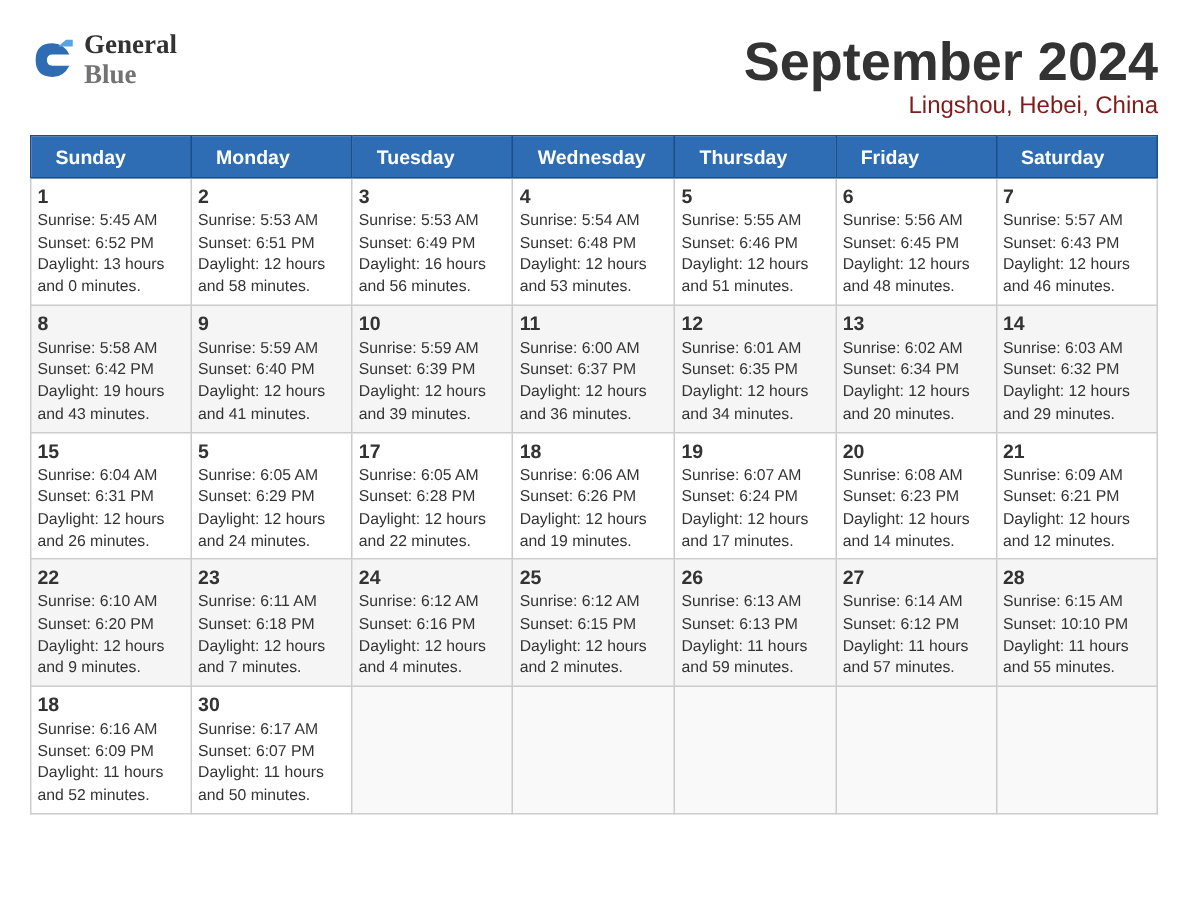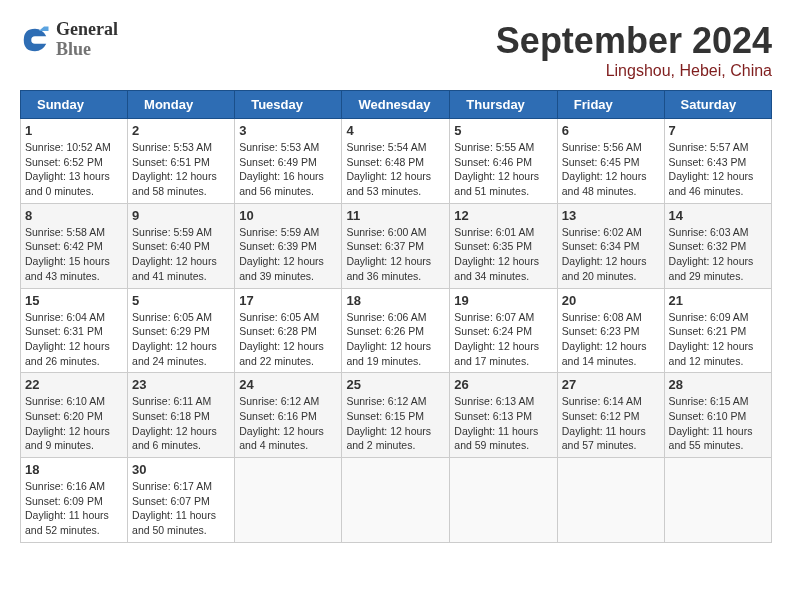--- a/index.html
+++ b/index.html
@@ -114,21 +114,21 @@
         <th>Thursday</th>
         <th>Friday</th>
         <th>Saturday</th>
       </tr>
   </thead>
   <tbody id="calendar-body">
   <tr>
         <td>
         <span class="day-number">1</span>
         <div class="day-info">
-          <span>Sunrise: 10:52 AM</span><br>
+          <span>Sunrise: 5:45 AM</span><br>
           <span>Sunset: 6:52 PM</span><br>
           <span>Daylight: 13 hours and 0 minutes.</span>
         </div>
       </td>
         <td>
         <span class="day-number">2</span>
         <div class="day-info">
           <span>Sunrise: 5:53 AM</span><br>
           <span>Sunset: 6:51 PM</span><br>
           <span>Daylight: 12 hours and 58 minutes.</span>
@@ -174,21 +174,21 @@
           <span>Daylight: 12 hours and 46 minutes.</span>
         </div>
       </td>
       </tr>
       <tr>
         <td>
         <span class="day-number">8</span>
         <div class="day-info">
           <span>Sunrise: 5:58 AM</span><br>
           <span>Sunset: 6:42 PM</span><br>
-          <span>Daylight: 15 hours and 43 minutes.</span>
+          <span>Daylight: 19 hours and 43 minutes.</span>
         </div>
       </td>
         <td>
         <span class="day-number">9</span>
         <div class="day-info">
           <span>Sunrise: 5:59 AM</span><br>
           <span>Sunset: 6:40 PM</span><br>
           <span>Daylight: 12 hours and 41 minutes.</span>
         </div>
       </td>
@@ -298,21 +298,21 @@
           <span>Sunrise: 6:10 AM</span><br>
           <span>Sunset: 6:20 PM</span><br>
           <span>Daylight: 12 hours and 9 minutes.</span>
         </div>
       </td>
         <td>
         <span class="day-number">23</span>
         <div class="day-info">
           <span>Sunrise: 6:11 AM</span><br>
           <span>Sunset: 6:18 PM</span><br>
-          <span>Daylight: 12 hours and 6 minutes.</span>
+          <span>Daylight: 12 hours and 7 minutes.</span>
         </div>
       </td>
         <td>
         <span class="day-number">24</span>
         <div class="day-info">
           <span>Sunrise: 6:12 AM</span><br>
           <span>Sunset: 6:16 PM</span><br>
           <span>Daylight: 12 hours and 4 minutes.</span>
         </div>
       </td>
@@ -337,21 +337,21 @@
         <div class="day-info">
           <span>Sunrise: 6:14 AM</span><br>
           <span>Sunset: 6:12 PM</span><br>
           <span>Daylight: 11 hours and 57 minutes.</span>
         </div>
       </td>
         <td>
         <span class="day-number">28</span>
         <div class="day-info">
           <span>Sunrise: 6:15 AM</span><br>
-          <span>Sunset: 6:10 PM</span><br>
+          <span>Sunset: 10:10 PM</span><br>
           <span>Daylight: 11 hours and 55 minutes.</span>
         </div>
       </td>
       </tr>
       <tr>
         <td>
         <span class="day-number">18</span>
         <div class="day-info">
           <span>Sunrise: 6:16 AM</span><br>
           <span>Sunset: 6:09 PM</span><br>

